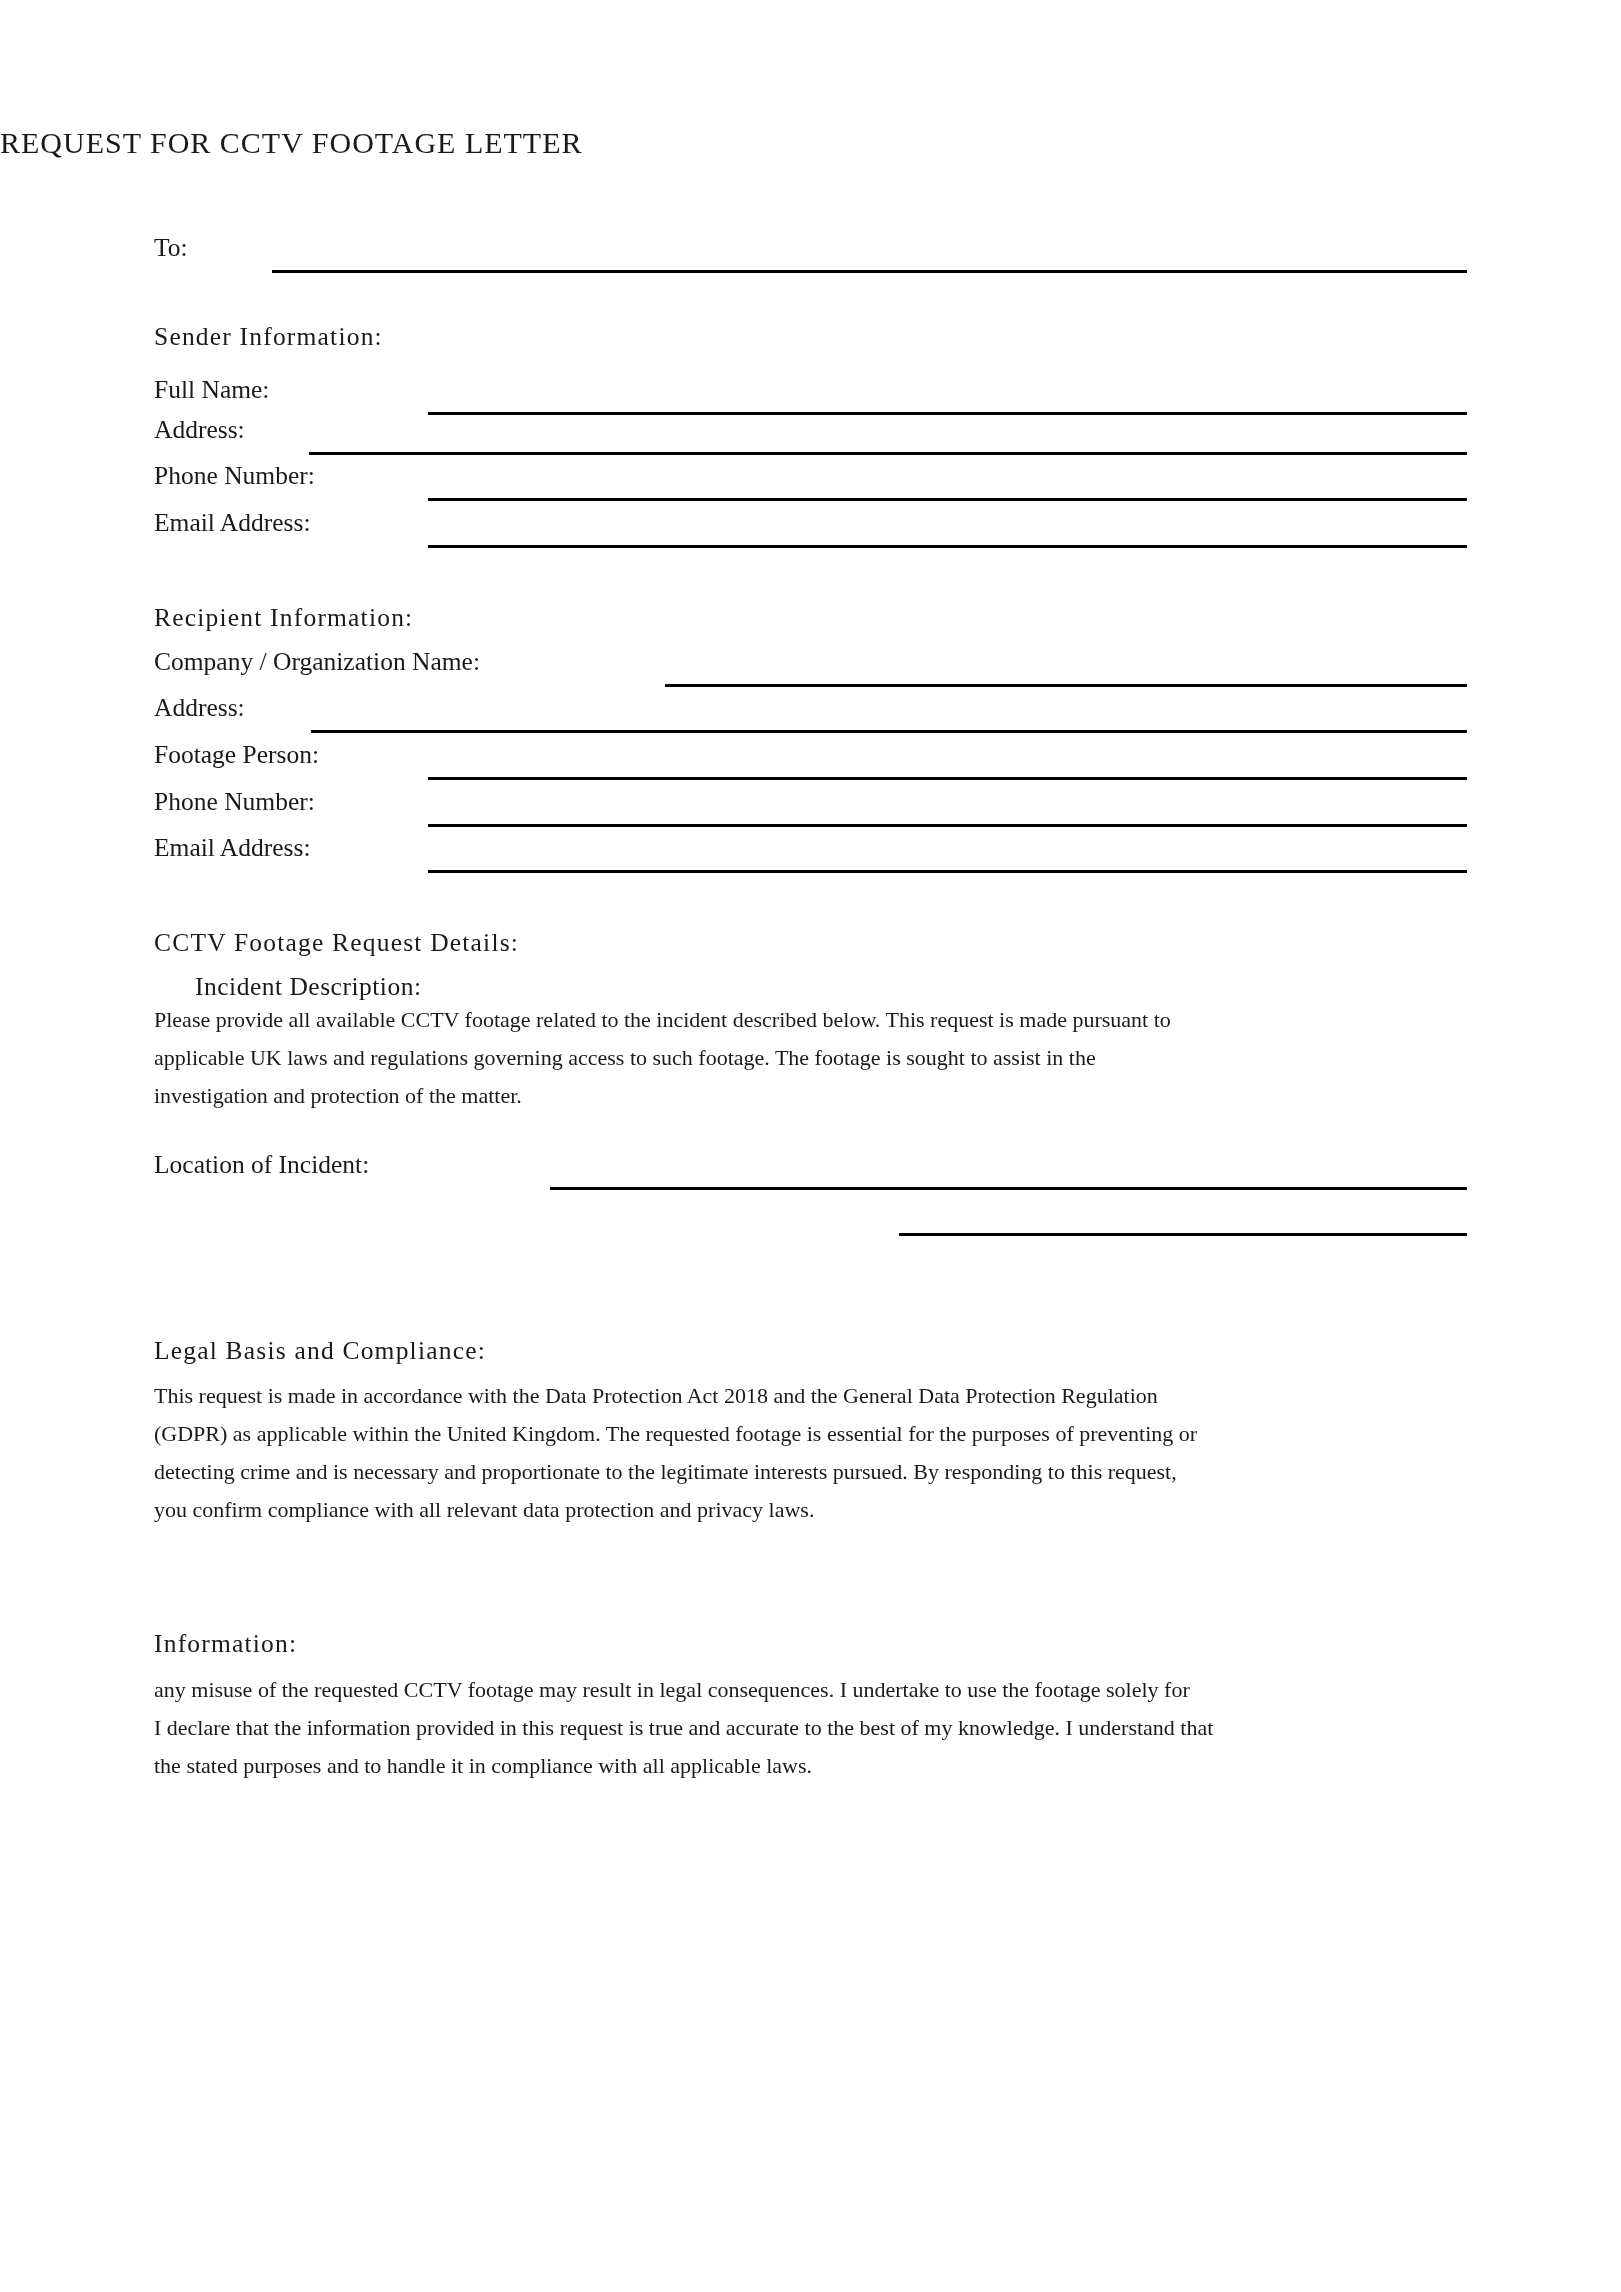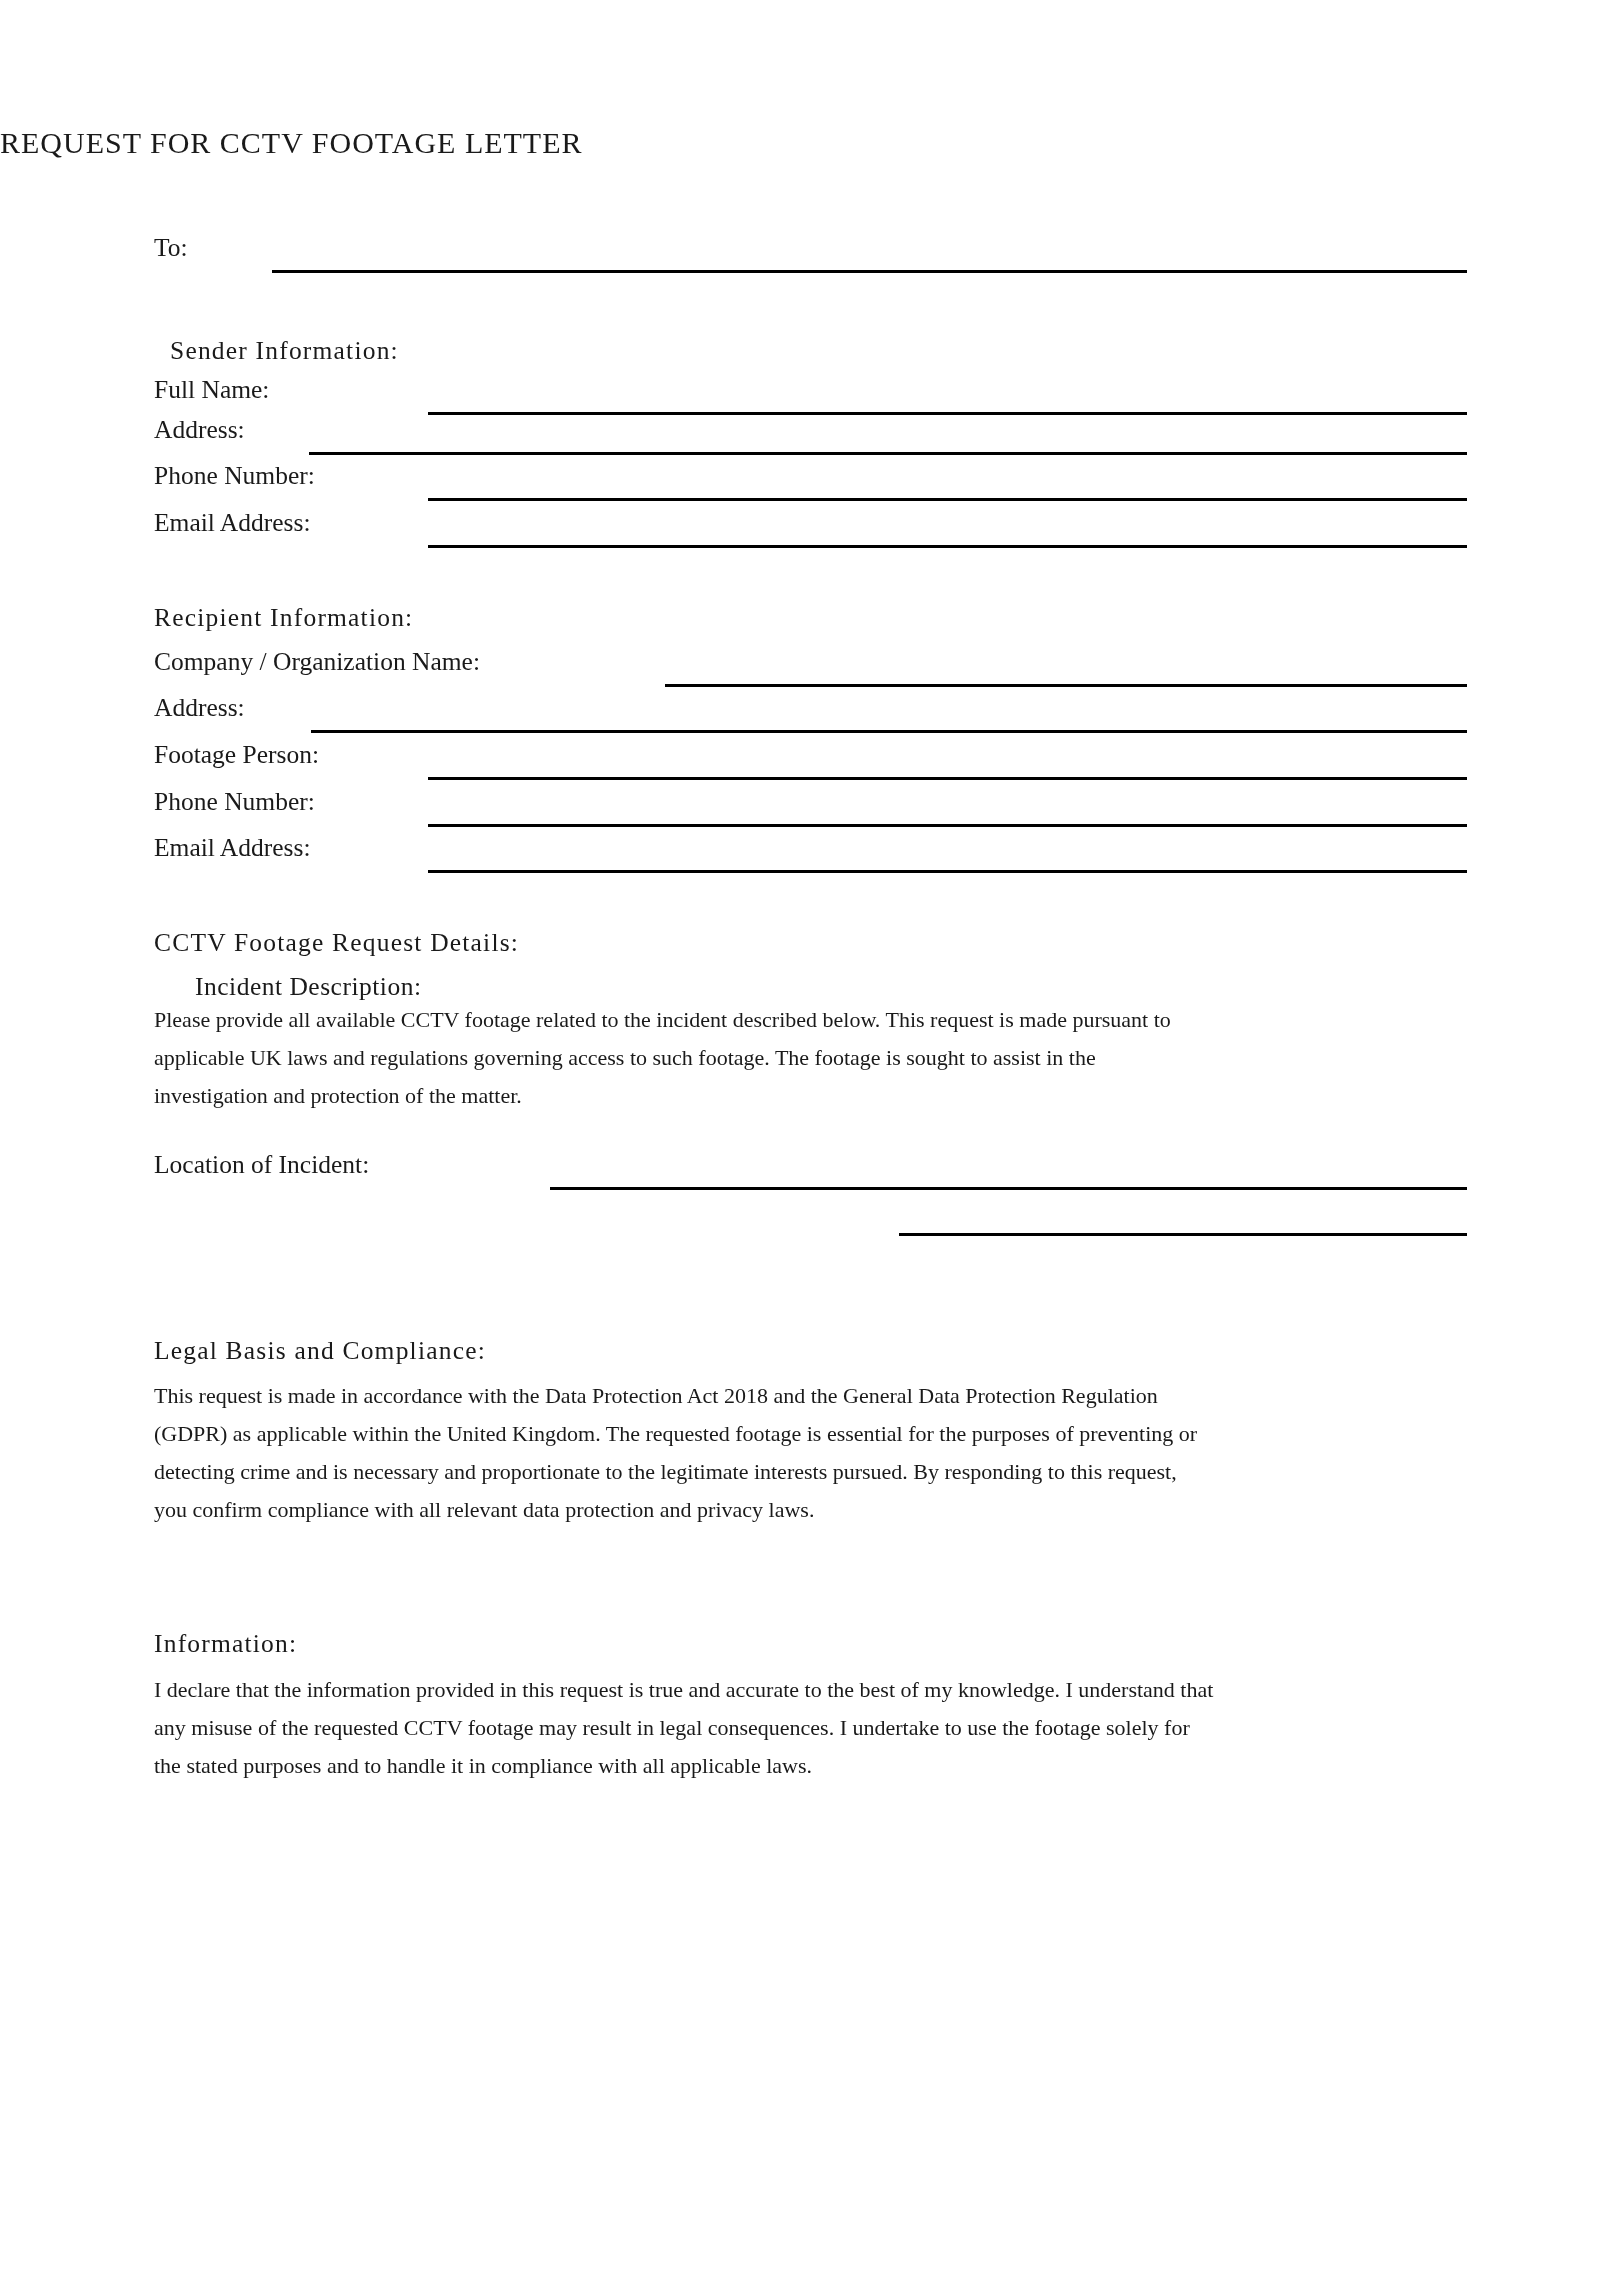--- a/index.html
+++ b/index.html
@@ -71,21 +71,21 @@
 
 <div class="page">
 
   <div class="doc-title">REQUEST FOR CCTV FOOTAGE LETTER</div>
 
   <div class="field-row" style="top:231px;">
     <span class="field-label">To:</span>
     <span class="fill-line" style="left:118px;"></span>
   </div>
 
-  <div class="section-heading" style="top:334px;margin-left:16px;">Sender Information:</div>
+  <div class="section-heading" style="top:320px;">Sender Information:</div>
 
   <div class="field-row" style="top:373px;">
     <span class="field-label">Full Name:</span>
     <span class="fill-line" style="left:274px;"></span>
   </div>
 
   <div class="field-row" style="top:413px;">
     <span class="field-label">Address:</span>
     <span class="fill-line" style="left:155px;"></span>
   </div>
@@ -152,19 +152,19 @@
   <div class="paragraph" style="top:1377px;">
     <div>This request is made in accordance with the Data Protection Act 2018 and the General Data Protection Regulation</div>
     <div>(GDPR) as applicable within the United Kingdom. The requested footage is essential for the purposes of preventing or</div>
     <div>detecting crime and is necessary and proportionate to the legitimate interests pursued. By responding to this request,</div>
     <div>you confirm compliance with all relevant data protection and privacy laws.</div>
   </div>
 
   <div class="section-heading" style="top:1627px;">Information:</div>
 
   <div class="paragraph" style="top:1671px;">
+    <div>any misuse of the requested CCTV footage may result in legal consequences. I undertake to use the footage solely for</div>
     <div>I declare that the information provided in this request is true and accurate to the best of my knowledge. I understand that</div>
-    <div>any misuse of the requested CCTV footage may result in legal consequences. I undertake to use the footage solely for</div>
     <div>the stated purposes and to handle it in compliance with all applicable laws.</div>
   </div>
 
 </div>
 
 
 </body></html>

